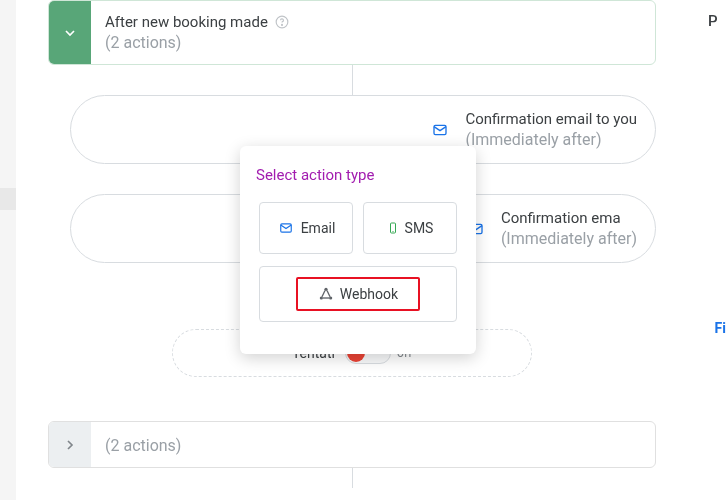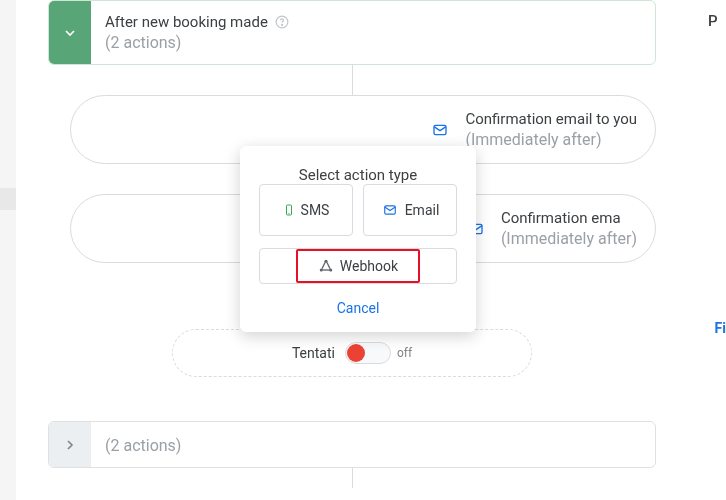--- a/index.html
+++ b/index.html
@@ -164,23 +164,24 @@
     position: absolute;
     left: 240px;
     top: 146px;
     width: 236px;
     background: #fff;
     box-shadow: 0 4px 16px rgba(0,0,0,0.18);
     border-radius: 6px;
     padding: 20px 16px 16px;
   }
   .modal .mtitle {
-    text-align: center;
+    text-align: left;
     font-size: 15px;
-    color: #404040;
+    color: #a21caf;
+    margin-bottom: 18px;
   }
   .opt-row {
     display: flex;
     gap: 10px;
     justify-content: center;
     margin-bottom: 12px;
   }
   .opt {
     border: 1px solid #d8dce0;
     border-radius: 4px;
@@ -190,20 +191,21 @@
     gap: 6px;
     font-size: 14px;
     color: #3c4043;
     background: #fff;
     cursor: pointer;
   }
   .opt.sm { width: 94px; height: 52px; }
   .opt.full-wrap {
     border: 1px solid #d8dce0;
     border-radius: 4px;
+    padding: 10px;
     display: flex;
     justify-content: center;
     width: 198px;
     margin: 0 auto 16px;
   }
   .opt.full-wrap .inner {
     border: 2px solid #e81123;
     border-radius: 2px;
     display: flex;
     align-items:center;
@@ -318,41 +320,40 @@
   </div>
 
   <div class="connector" style="height:20px;"></div>
 
 </div>
 
 <div class="modal">
   <div class="mtitle">Select action type</div>
   <div class="opt-row">
     <div class="opt sm">
+      <svg width="18" height="14" viewBox="0 0 24 24" class="mail-ic" stroke-width="2">
+          <rect x="3" y="5" width="18" height="14" rx="2"></rect>
+          <polyline points="3 7 12 13 21 7"></polyline>
+        </svg>
+      <span>Email</span>
+    </div>
+    <div class="opt sm">
       <svg width="12" height="18" viewBox="0 0 24 24" class="sms-ic" stroke-width="2">
           <rect x="7" y="2" width="10" height="20" rx="2"></rect>
           <line x1="11" y1="19" x2="13" y2="19"></line>
         </svg>
       <span>SMS</span>
-    </div>
-    <div class="opt sm">
-      <svg width="18" height="14" viewBox="0 0 24 24" class="mail-ic" stroke-width="2">
-          <rect x="3" y="5" width="18" height="14" rx="2"></rect>
-          <polyline points="3 7 12 13 21 7"></polyline>
-        </svg>
-      <span>Email</span>
     </div>
   </div>
   <div class="opt full-wrap">
     <div class="inner">
       <svg width="16" height="16" viewBox="0 0 24 24" class="wh-ic">
           <circle cx="12" cy="5" r="2.4"></circle>
           <circle cx="5" cy="18" r="2.4"></circle>
           <circle cx="19" cy="18" r="2.4"></circle>
           <path d="M10.5 6.8 6 16.2" stroke="#5f6368" stroke-width="2" fill="none"></path>
           <path d="M13.5 6.8 18 16.2" stroke="#5f6368" stroke-width="2" fill="none"></path>
           <path d="M7 18h10" stroke="#5f6368" stroke-width="2" fill="none"></path>
         </svg>
       <span>Webhook</span>
     </div>
   </div>
-  <div class="cancel">Cancel</div>
 </div>
 
 </body></html>

